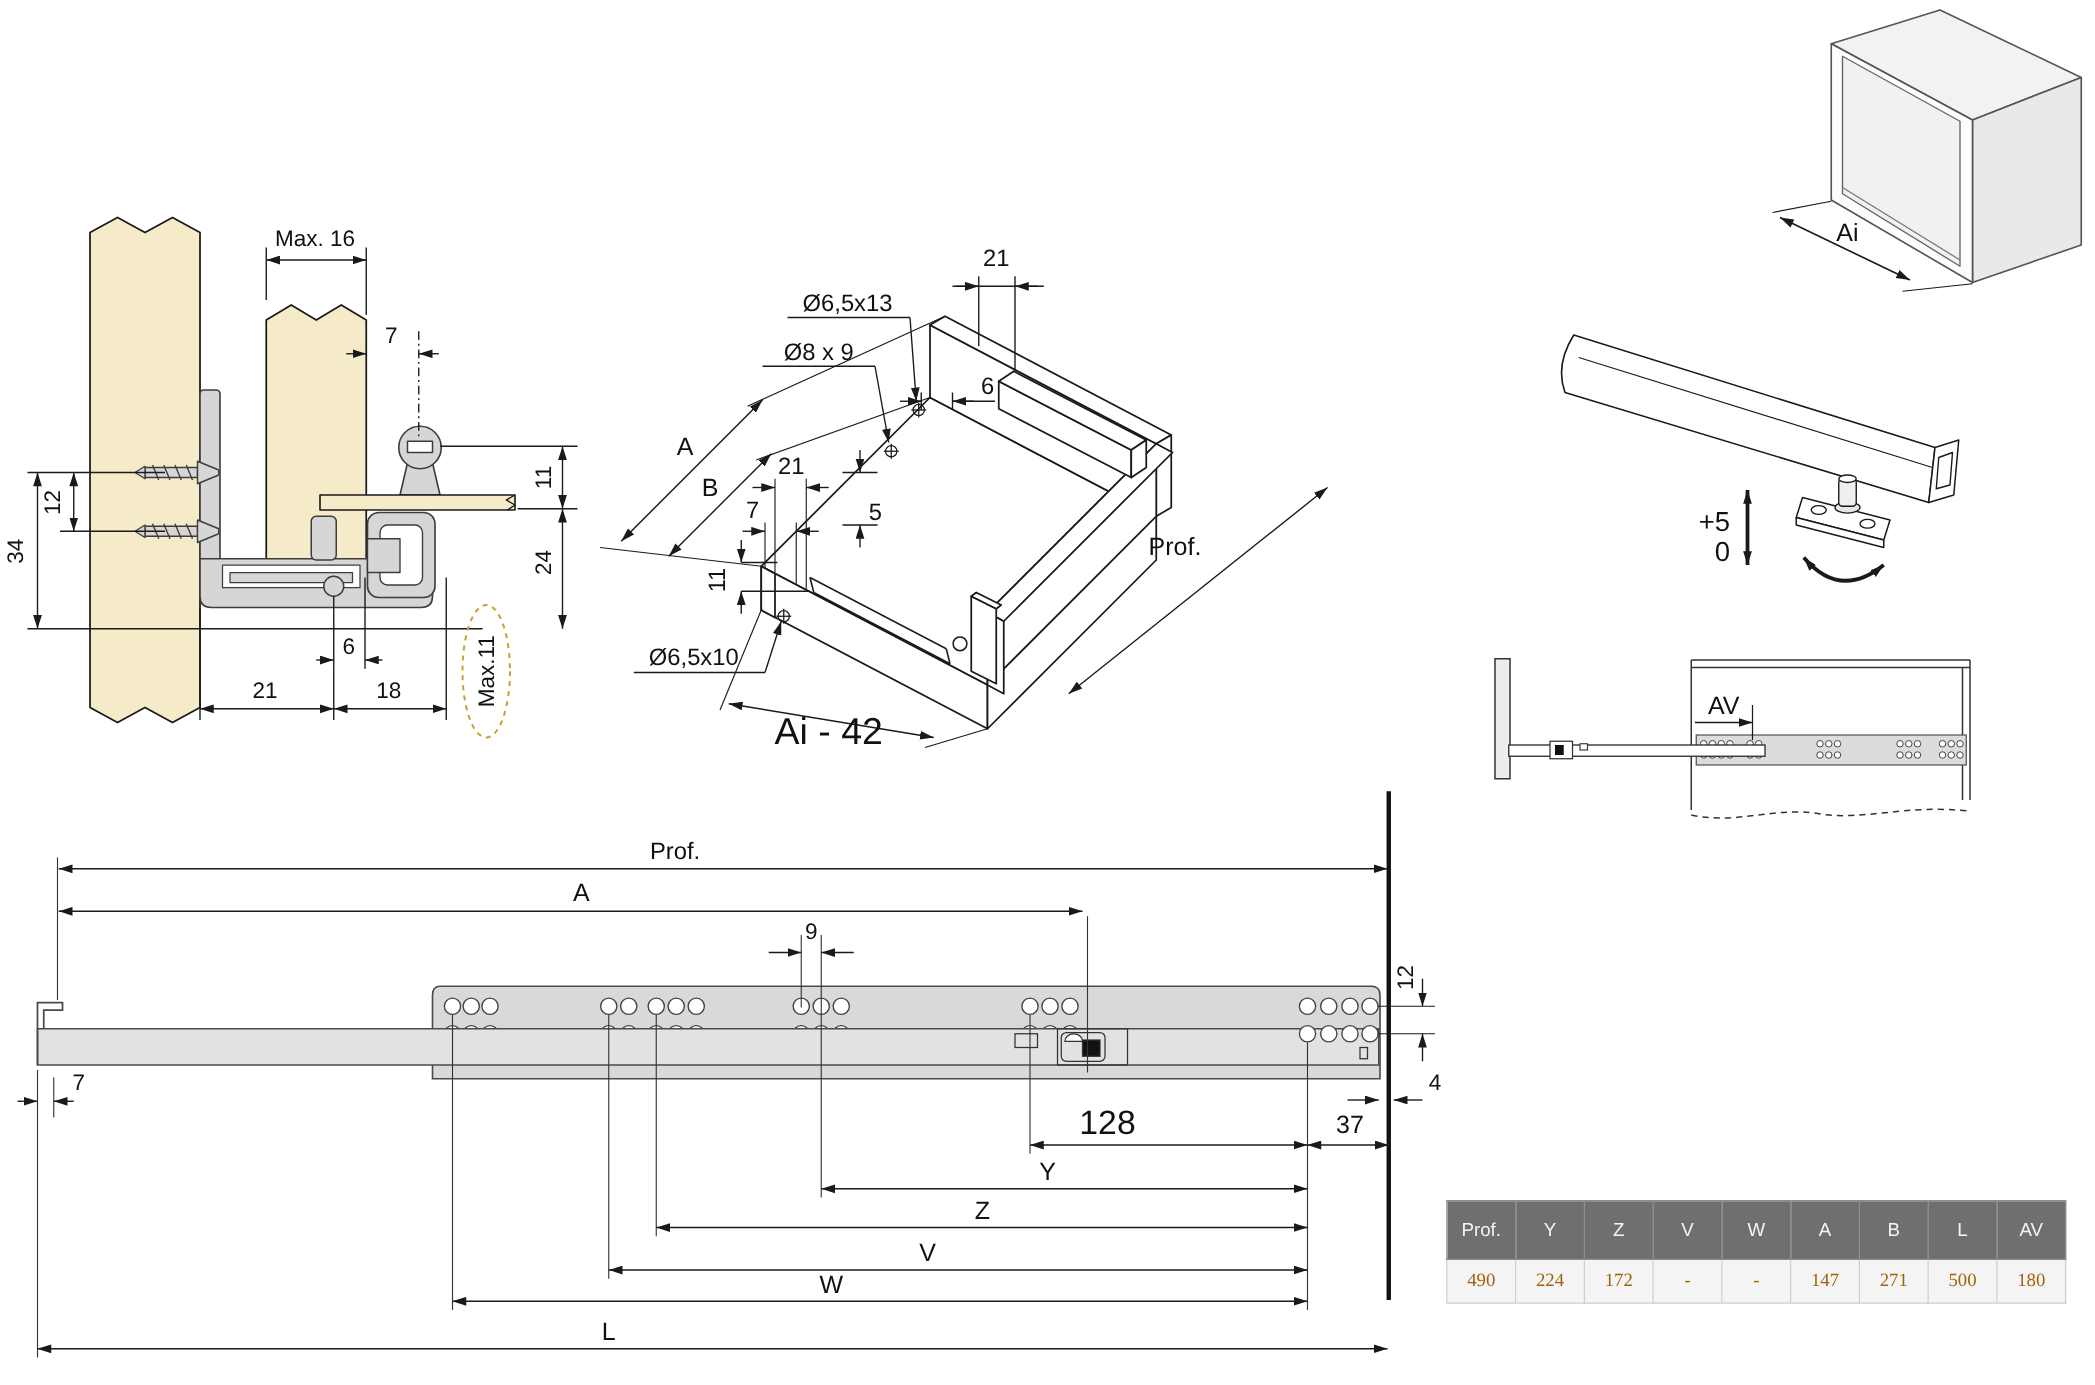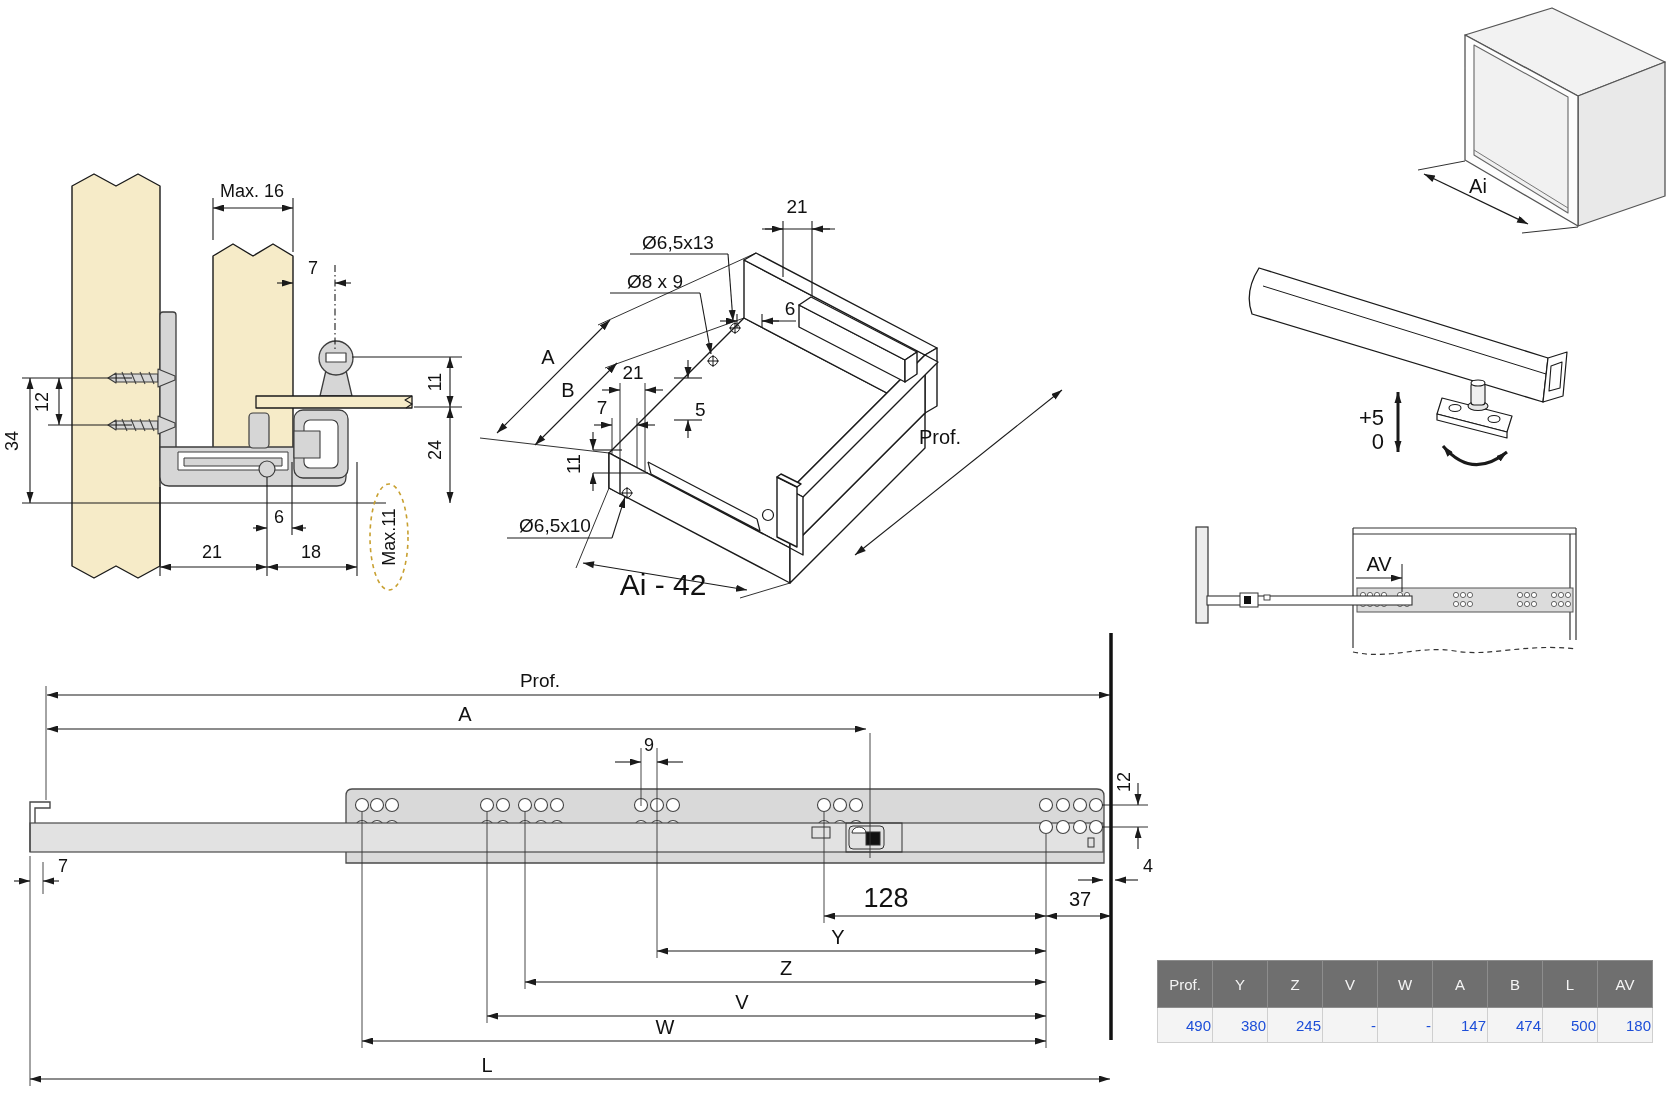--- a/index.html
+++ b/index.html
@@ -5,22 +5,22 @@
   html,body{margin:0;padding:0;background:#fff;}
   body{width:1676px;height:1108px;position:relative;font-family:"Liberation Sans",sans-serif;}
   #stage{position:absolute;left:0;top:0;width:1676px;height:1108px;}
   svg text{font-family:"Liberation Sans",sans-serif;fill:#111;}.t18{font-size:18px}.t19{font-size:19px}
   .t20{font-size:20px}.t22{font-size:22px}.t27{font-size:27px}.t30{font-size:30px}
   .mid{text-anchor:middle}.end{text-anchor:end}
   
   #spec-table{position:absolute;left:1157px;top:960px;border-collapse:collapse;}
   #spec-table th{background:#6f6f6f;color:#f4f4f4;font-weight:normal;font-size:15px;
     width:52px;height:44px;border:1px solid #8d8d8d;text-align:center;}
-  #spec-table td{background:#f4f4f4;color:#1d4ed8;font-size:15px;height:32px;
-    border:1px solid #cfcfcf;text-align:right;}
+  #spec-table td{background:#f4f4f4;color:#a16207;font-size:15px;height:32px;
+    border:1px solid #cfcfcf;text-align:center;font-family:Liberation Serif, serif;}
 </style>
 </head>
 <body>
 
 <div id="stage">
 <svg width="1676" height="1108" viewBox="0 0 1676 1108">
 <defs>
   <marker id="mE" markerWidth="12" markerHeight="8" refX="11" refY="3.5" orient="auto" markerUnits="userSpaceOnUse">
     <path d="M0,0L11,3.5L0,7Z" fill="#1a1a1a"></path>
         </marker>
@@ -456,24 +456,24 @@
     <th>Z</th>
     <th>V</th>
     <th>W</th>
     <th>A</th>
     <th>B</th>
     <th>L</th>
     <th>AV</th>
   </tr>
   <tr>
     <td>490</td>
-    <td>380</td>
-    <td>245</td>
+    <td>224</td>
+    <td>172</td>
     <td>-</td>
     <td>-</td>
     <td>147</td>
-    <td>474</td>
+    <td>271</td>
     <td>500</td>
     <td>180</td>
   </tr>
 </tbody>
     </table>
 </div>
 
 </body></html>

